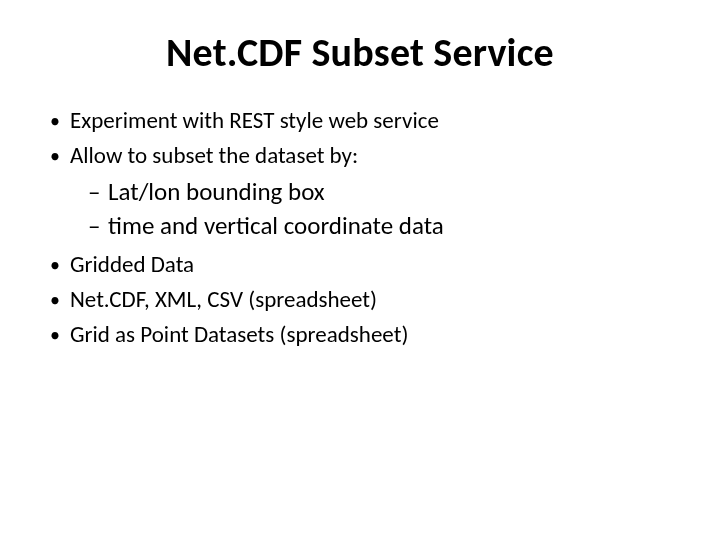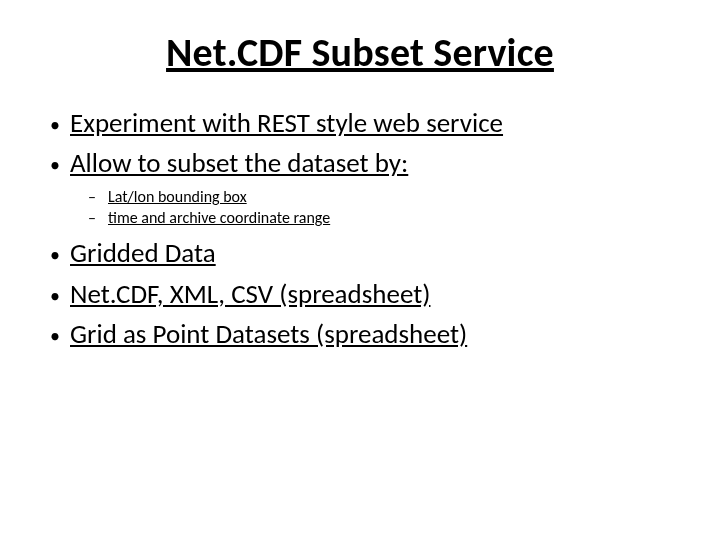--- a/index.html
+++ b/index.html
@@ -9,55 +9,54 @@
     height: 540px;
     background: #ffffff;
     font-family: Calibri, "Segoe UI", Arial, sans-serif;
     color: #000;
   }
   .slide {
     box-sizing: border-box;
     width: 720px;
     height: 540px;
     padding: 18px 28px 18px 28px;
-    text-decoration: underline;
   }
   .title {
     text-align: center;
     font-size: 40px;
     font-weight: 700;
     margin: 10px 0 28px 0;
     letter-spacing: 0.2px;
   }
   ul.level1 {
     list-style: none;
     margin: 0;
     padding: 0;
   }
   ul.level1 > li {
-    font-size: 27px;
+    font-size: 23px;
     line-height: 1.35;
     margin: 0 0 4px 0;
     padding-left: 42px;
     text-indent: -20px;
   }
   ul.level1 > li::before {
     content: "•";
     display: inline-block;
     width: 20px;
     text-indent: 0;
     font-size: 20px;
   }
   ul.level2 {
     list-style: none;
     margin: 2px 0 6px 0;
     padding: 0;
   }
   ul.level2 > li {
-    font-size: 16px;
+    font-size: 25px;
     line-height: 1.35;
     margin: 0;
     padding-left: 80px;
     text-indent: -20px;
   }
   ul.level2 > li::before {
     content: "–";
     display: inline-block;
     width: 20px;
     text-indent: 0;
@@ -67,19 +66,19 @@
 <body>
 
 <div class="slide">
   <div class="title">Net.CDF Subset Service</div>
 
   <ul class="level1">
     <li>Experiment with REST style web service</li>
     <li>Allow to subset the dataset by:</li>
     <ul class="level2">
       <li>Lat/lon bounding box</li>
-      <li>time and archive coordinate range</li>
+      <li>time and vertical coordinate data</li>
     </ul>
     <li>Gridded Data</li>
     <li>Net.CDF, XML, CSV (spreadsheet)</li>
     <li>Grid as Point Datasets (spreadsheet)</li>
   </ul>
 </div>
 
 </body></html>

